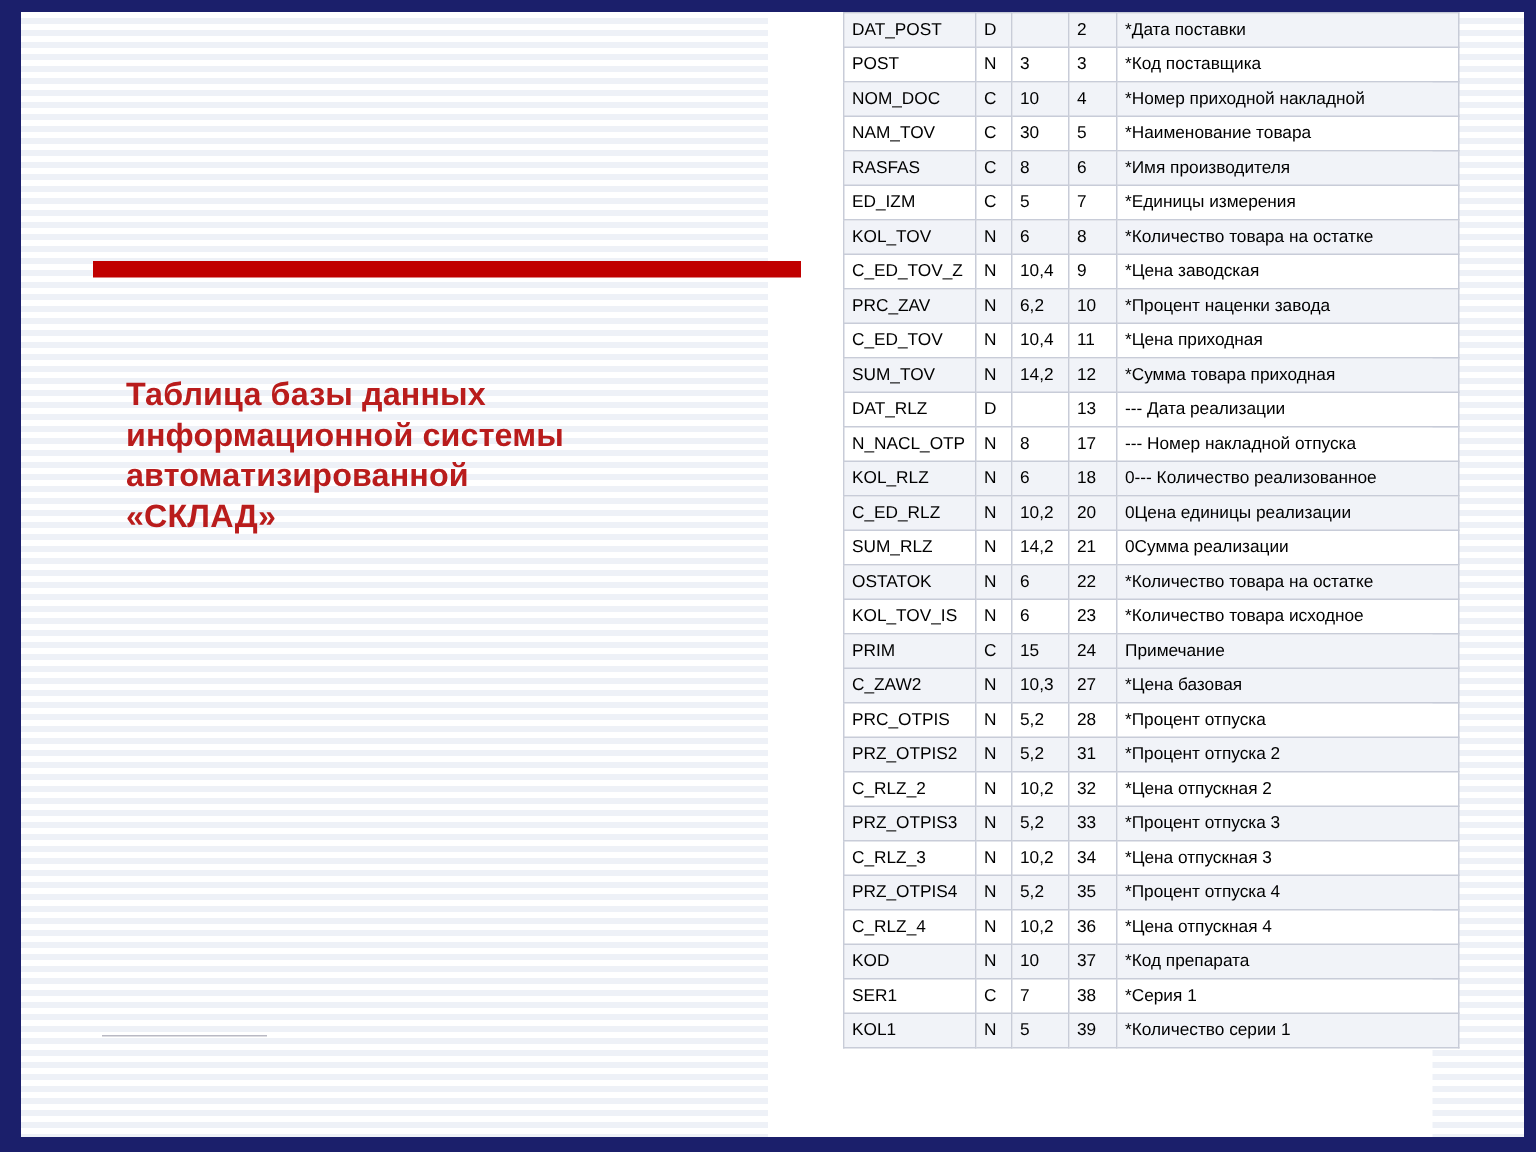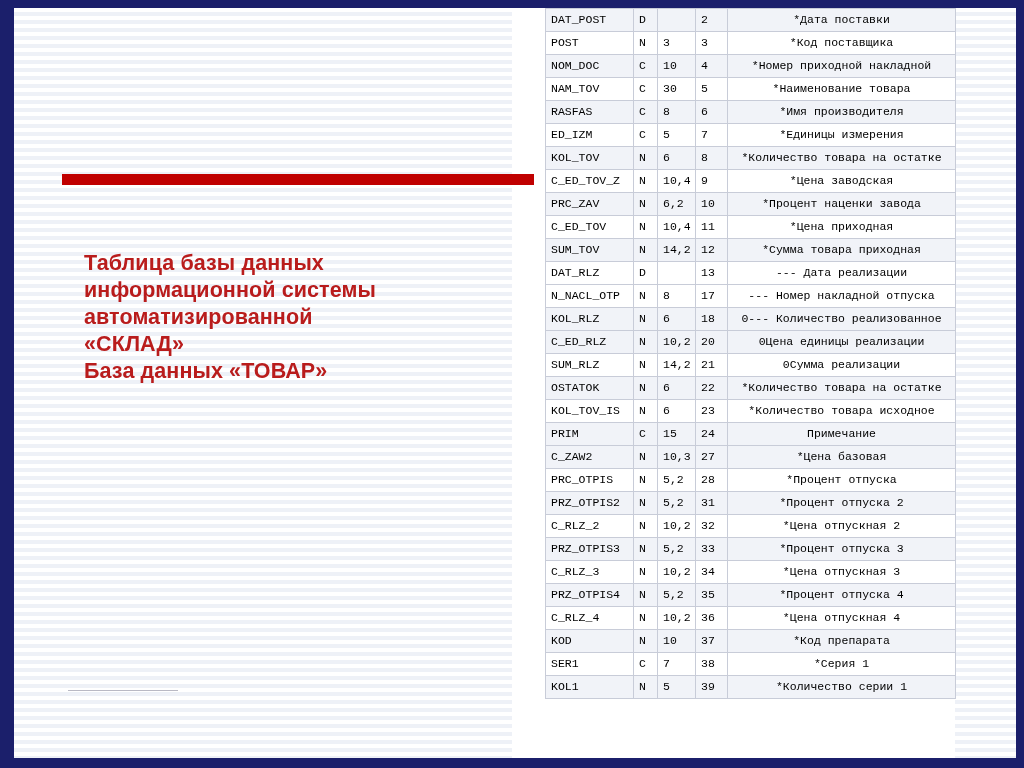--- a/index.html
+++ b/index.html
@@ -105,24 +105,23 @@
     font-weight: bold;
     font-size: 21.5px;
     line-height: 27px;
     letter-spacing: 0.1px;
   }
   .title-block div { white-space: pre; }
 
   
   #table-wrap {
     position: absolute;
-    left: 545px;
+    left: 562px;
     top: 8px;
     width: 410px;
-    font-family: Liberation Mono, monospace;
   }
   table.db {
     border-collapse: collapse;
     width: 410px;
     table-layout: fixed;
     font-size: 11.5px;
     color: #000000;
   }
   table.db td {
     border: 1px solid #c8ccd8;
@@ -134,21 +133,21 @@
   }
   table.db tr.odd td { background: #f1f3f8; }
   table.db tr.even td { background: #ffffff; }
 
   col.c-name  { width: 88px; }
   col.c-type  { width: 24px; }
   col.c-len   { width: 38px; }
   col.c-num   { width: 32px; }
   col.c-desc  { width: 228px; }
 
-  .cell-desc { font-size: 11.5px; text-align: center; }
+  .cell-desc { font-size: 11.5px; }
 </style>
 </head>
 <body>
 
 <div id="slide">
 
   <div class="left-panel"></div>
   <div class="right-stripes"></div>
 
   <div class="frame-top"></div>
@@ -157,21 +156,20 @@
   <div class="frame-bottom"></div>
 
   <div class="red-bar"></div>
   <div class="grey-rule"></div>
 
   <div class="title-block">
     <div>Таблица базы данных</div>
     <div>информационной системы</div>
     <div>автоматизированной</div>
     <div>«СКЛАД»</div>
-    <div>База данных «ТОВАР»</div>
   </div>
 
   <div id="table-wrap">
     <table class="db">
       <colgroup>
         <col class="c-name">
           <col class="c-type">
           <col class="c-len">
           <col class="c-num">
           <col class="c-desc">

